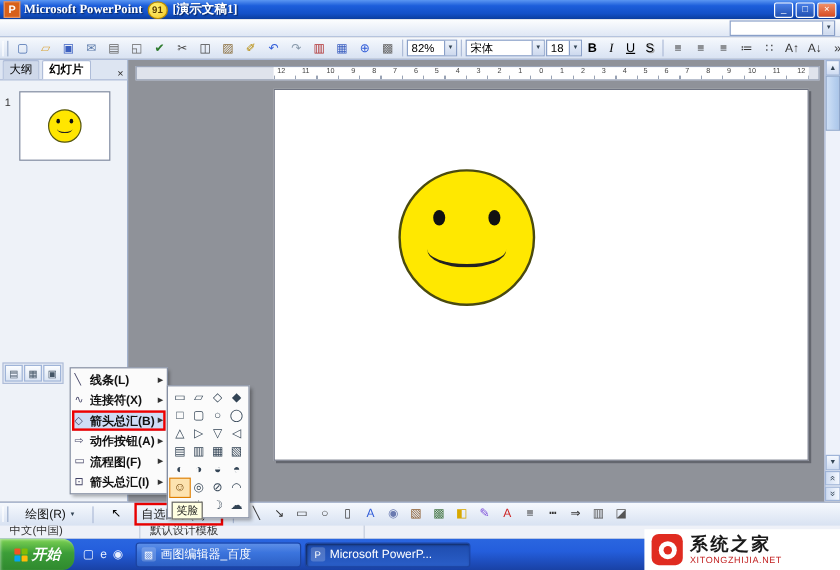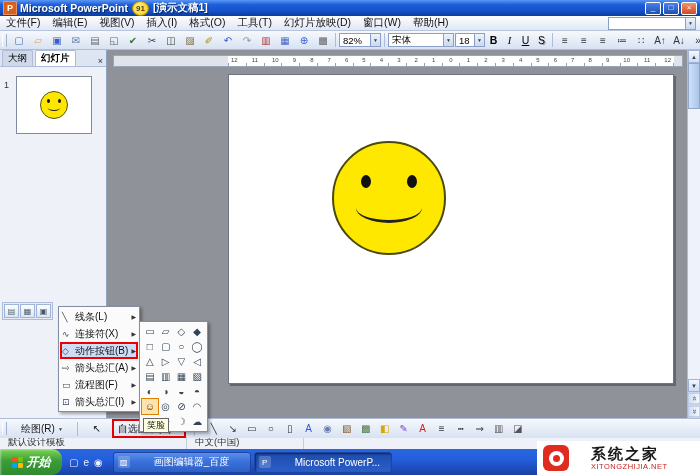--- a/index.html
+++ b/index.html
@@ -5,21 +5,21 @@
   html,body{margin:0;padding:0;background:#666;}
   .screen{position:relative;width:700px;height:475px;overflow:hidden;
     font-family:"Liberation Sans","DejaVu Sans",sans-serif;font-size:11px;background:#8f9299;}
 
   
   .title-bar{position:absolute;left:0;top:0;width:700px;height:16px;box-sizing:border-box;
     background:linear-gradient(180deg,#5a96f2 0%,#1c5edb 30%,#1351c8 70%,#0a3d9e 100%);
     display:flex;align-items:center;color:#fff;padding:0 3px;}
   .app-icon{width:12px;height:12px;background:#d8601a;color:#fff;font-size:9px;font-weight:bold;
     display:flex;align-items:center;justify-content:center;margin-right:3px;border:1px solid #ffffff55;}
-  .title-text{font-weight:bold;font-size:10.5px;text-shadow:1px 1px 1px #00000088;white-space:nowrap;}
+  .title-text{font-weight:bold;font-size:10.5px;text-shadow:1px 1px 1px #00000088;white-space:nowrap;font-family:Liberation Serif, serif;}
   .badge{width:15px;height:13px;border-radius:50%;margin:0 4px;flex:none;
     background:radial-gradient(circle at 35% 35%,#fff47a,#f5c51d);border:1px solid #b88a00;
     color:#5a3c00;font-size:8px;font-weight:bold;display:flex;align-items:center;justify-content:center;}
   .win-controls{margin-left:auto;display:flex;gap:2px;}
   .win-btn{width:16px;height:13px;border:1px solid #fff;border-radius:2px;box-sizing:border-box;
     background:linear-gradient(#4a80e8,#2050b0);color:#fff;font-size:8px;line-height:10px;text-align:center;}
   .win-btn.close{background:linear-gradient(#f0926a,#d6491f);}
 
   
   .menu-bar{position:absolute;left:0;top:16px;width:700px;height:15px;box-sizing:border-box;
@@ -98,21 +98,21 @@
     border:1px solid #90a8cc;box-sizing:border-box;}
   .scroll-spacer{flex:1;}
   .rot{transform:rotate(90deg);font-size:8px;}
 
   
   .autoshapes-menu{position:absolute;left:58px;top:306px;width:82px;background:#fbfbfb;
     border:1px solid #848ea2;box-shadow:2px 2px 3px #00000055;z-index:20;padding:1px;box-sizing:border-box;}
   .popup-item{height:17px;display:flex;align-items:center;font-size:10px;padding:0 2px;color:#111;}
   .popup-item.hl{background:#cfdcf5;outline:2px solid #ee0000;outline-offset:-2px;}
   .pi-icon{width:13px;font-size:9px;color:#446;flex:none;}
-  .pi-label{white-space:nowrap;}
+  .pi-label{white-space:nowrap;font-weight:bold;}
   .pi-arrow{margin-left:auto;font-size:6px;color:#333;}
 
   .shapes-palette{position:absolute;left:139px;top:321px;width:69px;background:#fbfbfb;
     border:1px solid #848ea2;box-shadow:2px 2px 3px #00000055;z-index:21;padding:2px;box-sizing:border-box;}
   .palette-grid{display:grid;grid-template-columns:repeat(4,1fr);}
   .shape-cell{height:15px;display:flex;align-items:center;justify-content:center;font-size:10px;color:#345;}
   .shape-cell.sel{background:#fde3b0;outline:1px solid #e08000;color:#704000;}
   .shape-tooltip{position:absolute;left:143px;top:418px;background:#ffffe1;border:1px solid #666;
     font-size:9px;padding:0 3px;z-index:22;color:#111;}
 
@@ -146,25 +146,25 @@
   .ql{display:flex;gap:5px;margin:0 7px;align-items:center;}
   .ql-icon{color:#eaf1ff;font-size:10px;}
   .tasks{display:flex;}
   .task-btn{width:138px;height:21px;margin-left:3px;border-radius:3px;box-sizing:border-box;
     background:linear-gradient(#5d8fe8,#3b74dd 40%,#2c5fc4);border:1px solid #1c44a0;
     color:#fff;font-size:10px;display:flex;align-items:center;padding:0 4px;gap:4px;
     overflow:hidden;white-space:nowrap;}
   .task-btn.active{background:linear-gradient(#1e4cae,#2a5ec8);box-shadow:inset 1px 1px 2px #00000088;}
   .task-icon{width:12px;height:12px;font-size:8px;display:flex;align-items:center;justify-content:center;
     background:#ffffff33;border-radius:2px;flex:none;}
-  .task-label{overflow:hidden;text-overflow:ellipsis;margin-left:20px;}
+  .task-label{overflow:hidden;text-overflow:ellipsis;}
 
   
   .watermark{position:absolute;right:0;top:441px;width:163px;height:34px;background:#fff;z-index:30;
-    display:flex;align-items:center;gap:22px;padding:2px 6px;box-sizing:border-box;}
+    display:flex;align-items:center;gap:6px;padding:2px 6px;box-sizing:border-box;}
   .wm-logo{width:26px;height:26px;background:#e02b20;border-radius:6px;flex:none;
     display:flex;align-items:center;justify-content:center;}
   .wm-inner{width:15px;height:15px;background:#fff;border-radius:50%;
     display:flex;align-items:center;justify-content:center;}
   .wm-dot{width:7px;height:7px;background:#e02b20;border-radius:50%;}
   .wm-name{font-size:15px;font-weight:bold;color:#1a1a1a;letter-spacing:2px;line-height:17px;}
   .wm-url{font-size:7.5px;color:#c22222;letter-spacing:0.5px;}
 </style>
 </head>
 <body>
@@ -177,31 +177,20 @@
     <span class="badge">91</span>
     <span class="title-text">[演示文稿1]</span>
     <div class="win-controls">
       <span class="win-btn">_</span>
       <span class="win-btn">□</span>
       <span class="win-btn close">×</span>
     </div>
   </div>
 
   <div class="menu-bar">
-    <div class="menu-items">
-        <div class="menu-item">文件(F)</div>
-        <div class="menu-item">编辑(E)</div>
-        <div class="menu-item">视图(V)</div>
-        <div class="menu-item">插入(I)</div>
-        <div class="menu-item">格式(O)</div>
-        <div class="menu-item">工具(T)</div>
-        <div class="menu-item">幻灯片放映(D)</div>
-        <div class="menu-item">窗口(W)</div>
-        <div class="menu-item">帮助(H)</div>
-      </div>
     <div class="help-box">
       <span class="arr">▼</span>
     </div>
   </div>
 
   <div class="std-toolbar">
     <span class="tb-grip"></span>
     <div class="tb-icons">
         <div class="tb-btn" style="color: rgb(74, 111, 176);">▢</div>
         <div class="tb-btn" style="color: rgb(217, 165, 59);">▱</div>
@@ -304,26 +293,26 @@
         <span class="pi-label">线条(L)</span>
         <span class="pi-arrow">▶</span>
       </div>
         <div class="popup-item">
         <span class="pi-icon">∿</span>
         <span class="pi-label">连接符(X)</span>
         <span class="pi-arrow">▶</span>
       </div>
         <div class="popup-item hl">
         <span class="pi-icon">◇</span>
-        <span class="pi-label">动作按钮(B)</span>
+        <span class="pi-label">箭头总汇(B)</span>
         <span class="pi-arrow">▶</span>
       </div>
         <div class="popup-item">
         <span class="pi-icon">⇨</span>
-        <span class="pi-label">箭头总汇(A)</span>
+        <span class="pi-label">动作按钮(A)</span>
         <span class="pi-arrow">▶</span>
       </div>
         <div class="popup-item">
         <span class="pi-icon">▭</span>
         <span class="pi-label">流程图(F)</span>
         <span class="pi-arrow">▶</span>
       </div>
         <div class="popup-item">
         <span class="pi-icon">⊡</span>
         <span class="pi-label">箭头总汇(I)</span>
@@ -394,22 +383,22 @@
         <div class="tb-btn" style="color: rgb(204, 34, 34);">A</div>
         <div class="tb-btn" style="color: rgb(51, 51, 51);">≡</div>
         <div class="tb-btn" style="color: rgb(51, 51, 51);">┅</div>
         <div class="tb-btn" style="color: rgb(51, 51, 51);">⇒</div>
         <div class="tb-btn" style="color: rgb(85, 85, 85);">▥</div>
         <div class="tb-btn" style="color: rgb(85, 85, 85);">◪</div>
       </div>
   </div>
 
   <div class="status-bar">
+    <div class="status-cell c3">中文(中国)</div>
     <div class="status-cell c2">默认设计模板</div>
-    <div class="status-cell c3">中文(中国)</div>
   </div>
 
   <div class="taskbar">
     <div class="start-btn">
       <span class="win-flag">
           <i></i>
           <i></i>
           <i></i>
           <i></i>
         </span>

